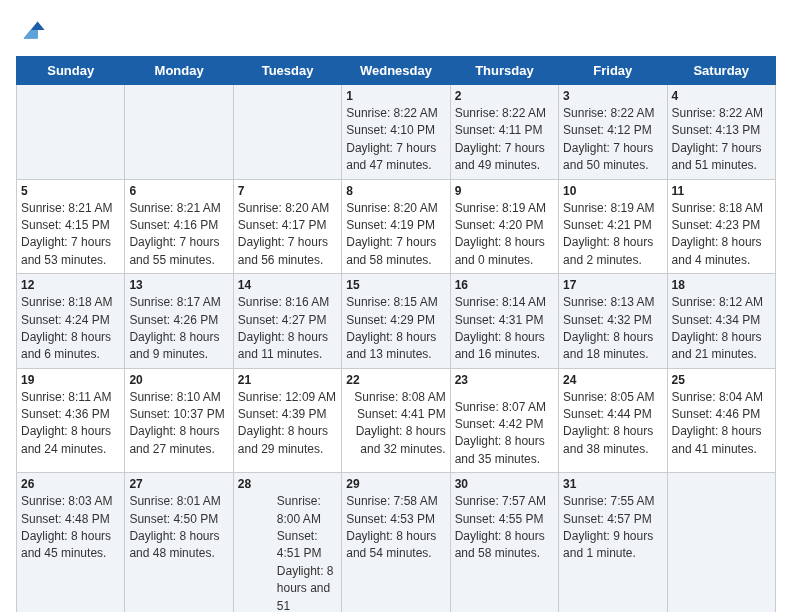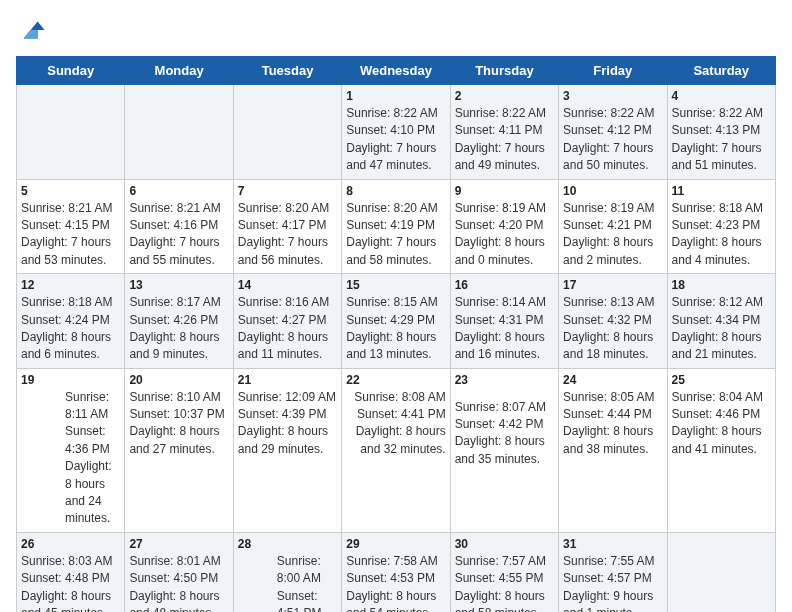--- a/index.html
+++ b/index.html
@@ -239,21 +239,21 @@
         <td>
           <div class="day-number">18</div>
           <div class="day-info" style="white-space: pre-line;">Sunrise: 8:12 AM
 Sunset: 4:34 PM
 Daylight: 8 hours and 21 minutes.</div>
         </td>
       </tr>
       <tr>
         <td>
           <div class="day-number">19</div>
-          <div class="day-info" style="white-space: pre-line; margin-left: 44px;">Sunrise: 8:11 AM
+          <div class="day-info" style="white-space: pre-line;">Sunrise: 8:11 AM
 Sunset: 4:36 PM
 Daylight: 8 hours and 24 minutes.</div>
         </td>
         <td>
           <div class="day-number">20</div>
           <div class="day-info" style="white-space: pre-line;">Sunrise: 8:10 AM
 Sunset: 10:37 PM
 Daylight: 8 hours and 27 minutes.</div>
         </td>
         <td>

